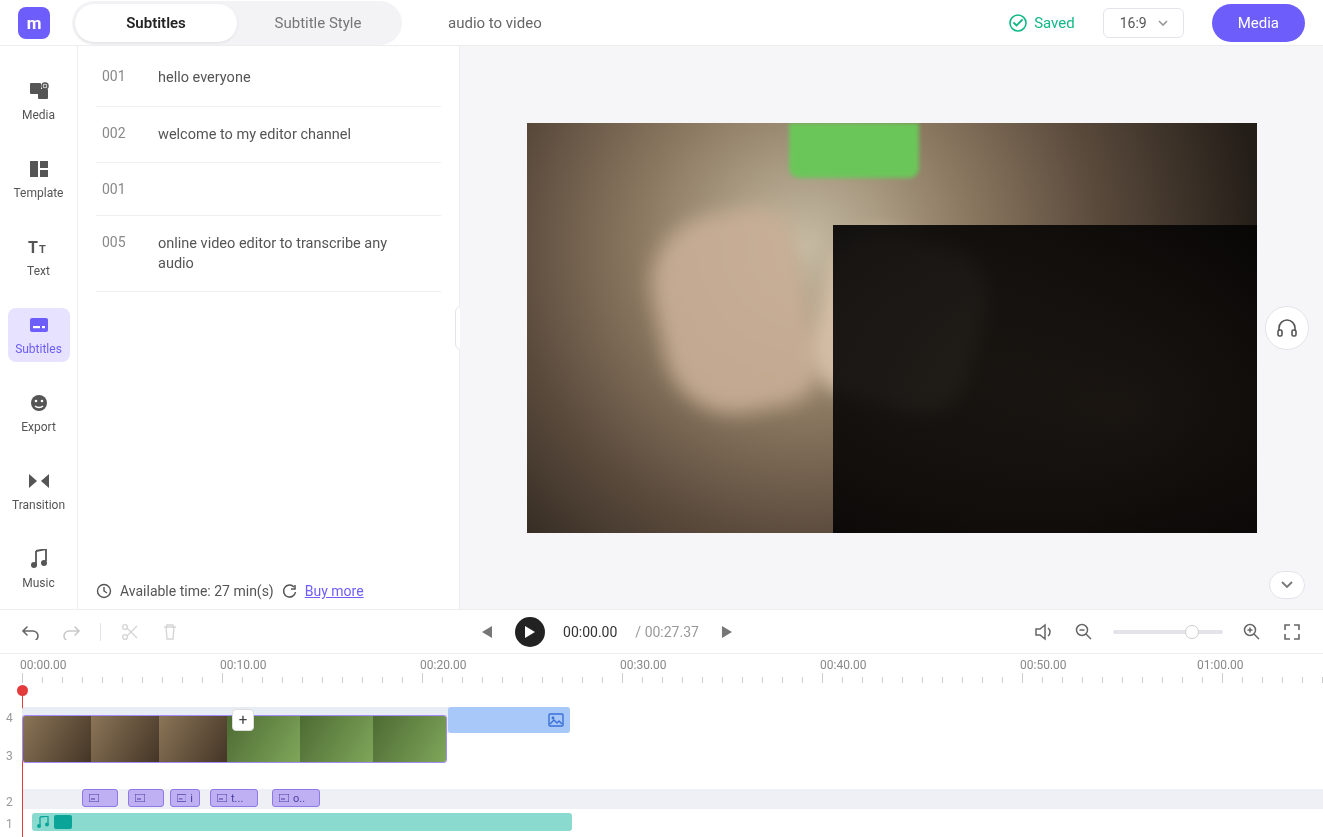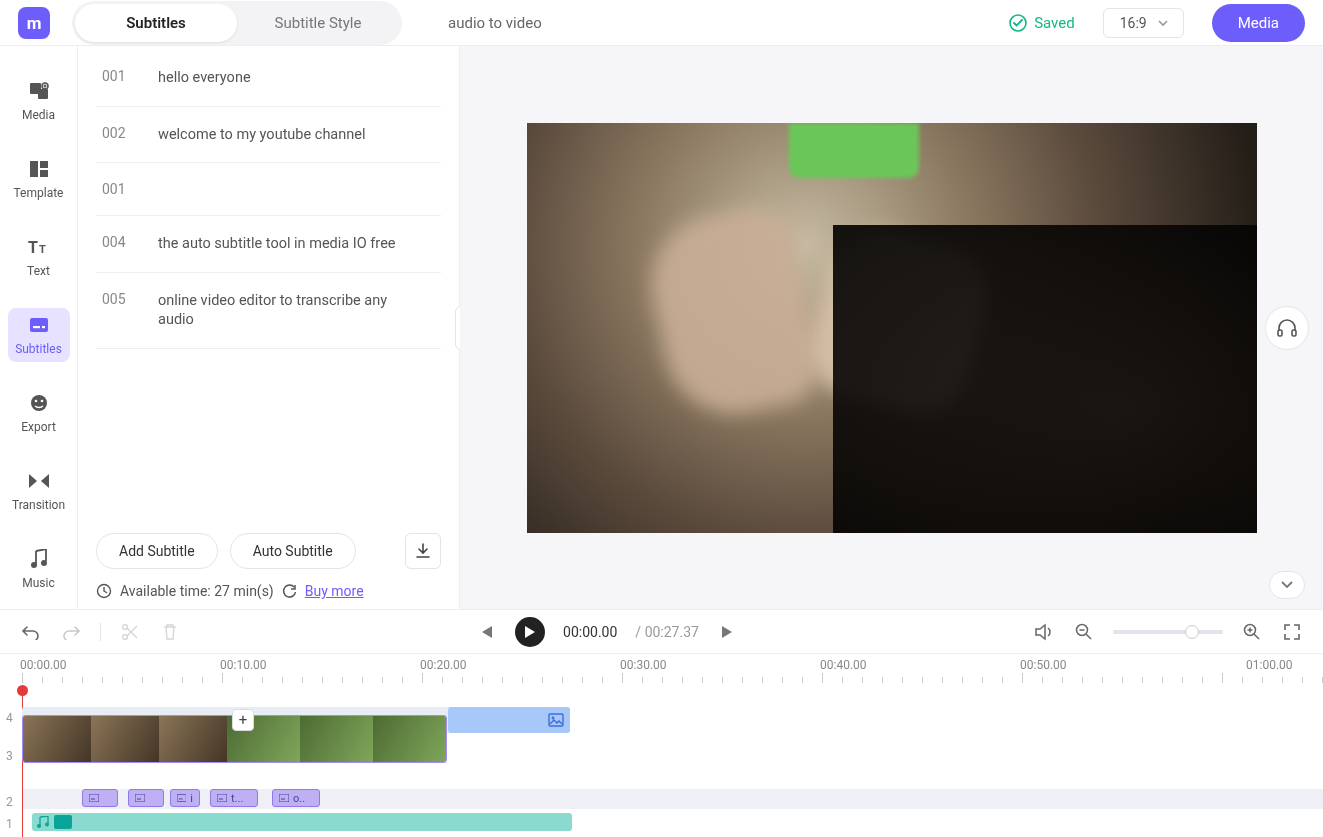--- a/index.html
+++ b/index.html
@@ -177,44 +177,31 @@
   </div>
 
   <div class="panel">
     <div class="sub-list">
       <div class="sub-row">
           <span class="sub-idx">001</span>
           <span class="sub-text">hello everyone</span>
         </div>
       <div class="sub-row">
           <span class="sub-idx">002</span>
-          <span class="sub-text">welcome to my youtube channel</span>
+          <span class="sub-text">welcome to my editor channel</span>
         </div>
       <div class="sub-row">
           <span class="sub-idx">001</span>
-        </div>
-      <div class="sub-row">
-          <span class="sub-idx">004</span>
-          <span class="sub-text" style="max-width:240px">the auto subtitle tool in media IO free</span>
         </div>
       <div class="sub-row">
           <span class="sub-idx">005</span>
           <span class="sub-text" style="max-width:240px">online video editor to transcribe any audio</span>
         </div>
     </div>
     <div class="sub-actions">
-      <div class="action-row1">
-        <button class="pill-btn">Add Subtitle</button>
-        <button class="pill-btn">Auto Subtitle</button>
-        <div class="dl-btn">
-            <svg width="16" height="16" viewBox="0 0 16 16">
-              <path d="M8 1v9M4 6l4 4 4-4M2 14h12" fill="none" stroke="#444" stroke-width="1.6" stroke-linecap="round"></path>
-            </svg>
-          </div>
-      </div>
       <div class="avail-row">
         <svg width="16" height="16" viewBox="0 0 16 16">
             <circle cx="8" cy="8" r="6.5" fill="none" stroke="#555" stroke-width="1.4"></circle>
             <path d="M8 4v4l3 2" fill="none" stroke="#555" stroke-width="1.4"></path>
           </svg>
         <span><span>Available time: </span><span>27 min(s)</span></span>
         <svg width="15" height="15" viewBox="0 0 15 15">
             <path d="M12 3a6 6 0 1 0 1.5 5" fill="none" stroke="#555" stroke-width="1.5"></path>
             <path d="M13 1v4h-4" fill="none" stroke="#555" stroke-width="1.5"></path>
           </svg>
@@ -385,21 +372,21 @@
       <div class="tick mj" style="left: 1022px;"></div>
       <div class="tick" style="left: 1042px;"></div>
       <div class="tick" style="left: 1062px;"></div>
       <div class="tick" style="left: 1082px;"></div>
       <div class="tick" style="left: 1102px;"></div>
       <div class="tick" style="left: 1122px;"></div>
       <div class="tick" style="left: 1142px;"></div>
       <div class="tick" style="left: 1162px;"></div>
       <div class="tick" style="left: 1182px;"></div>
       <div class="tick" style="left: 1202px;"></div>
-      <span class="ruler-label" style="left: 1248px;">01:00.00</span>
+      <span class="ruler-label" style="left: 1199px;">01:00.00</span>
       <div class="tick mj" style="left: 1222px;"></div>
       <div class="tick" style="left: 1242px;"></div>
       <div class="tick" style="left: 1262px;"></div>
       <div class="tick" style="left: 1282px;"></div>
       <div class="tick" style="left: 1302px;"></div>
       <div class="tick" style="left: 1322px;"></div>
     </div>
 
   <div class="tracks">
     <div class="playhead"></div>

